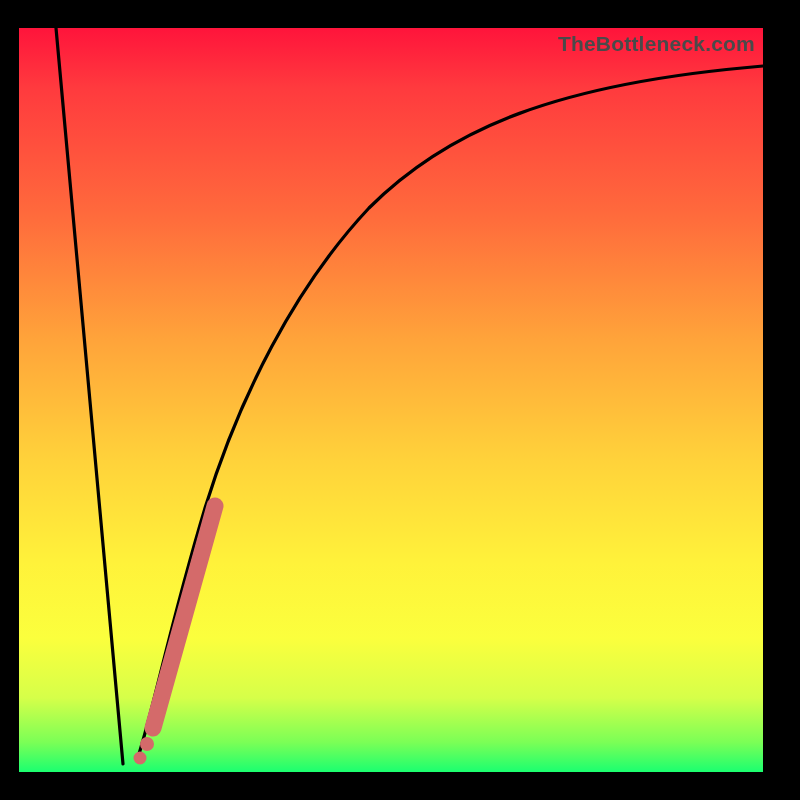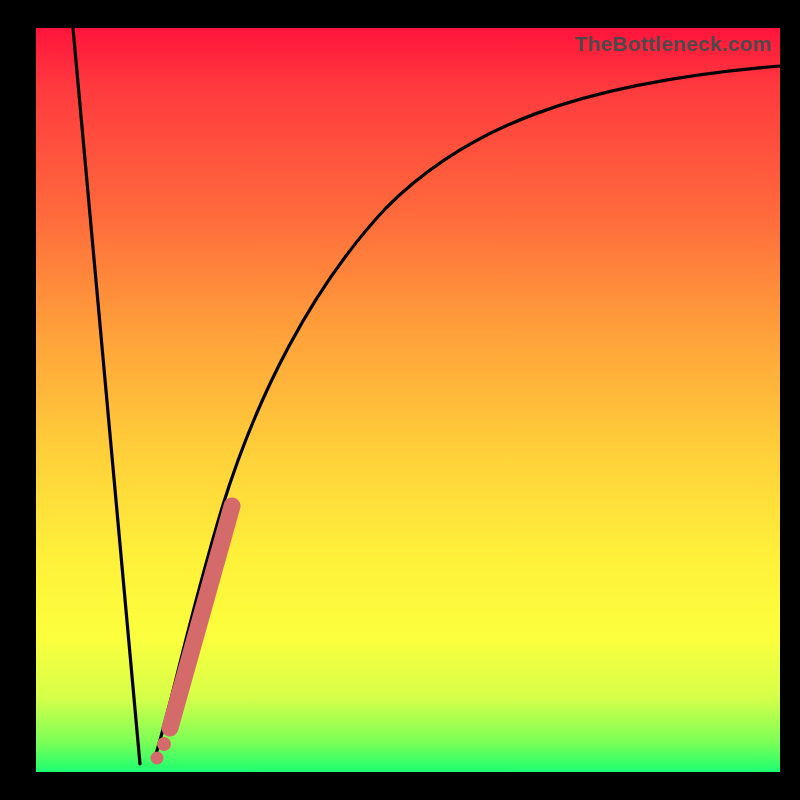--- a/index.html
+++ b/index.html
@@ -13,21 +13,21 @@
   }
   .frame {
     position: relative;
     width: 800px;
     height: 800px;
     background: #000;
   }
   .plot-area {
     position: absolute;
     
-    left: 36px;
+    left: 19px;
     top: 28px;
     width: 744px;
     height: 744px;
     
     background: linear-gradient(
       to bottom,
       #ff143b 0%,
       #ff3a3e 8%,
       #ff6a3c 25%,
       #ffa43a 42%,

